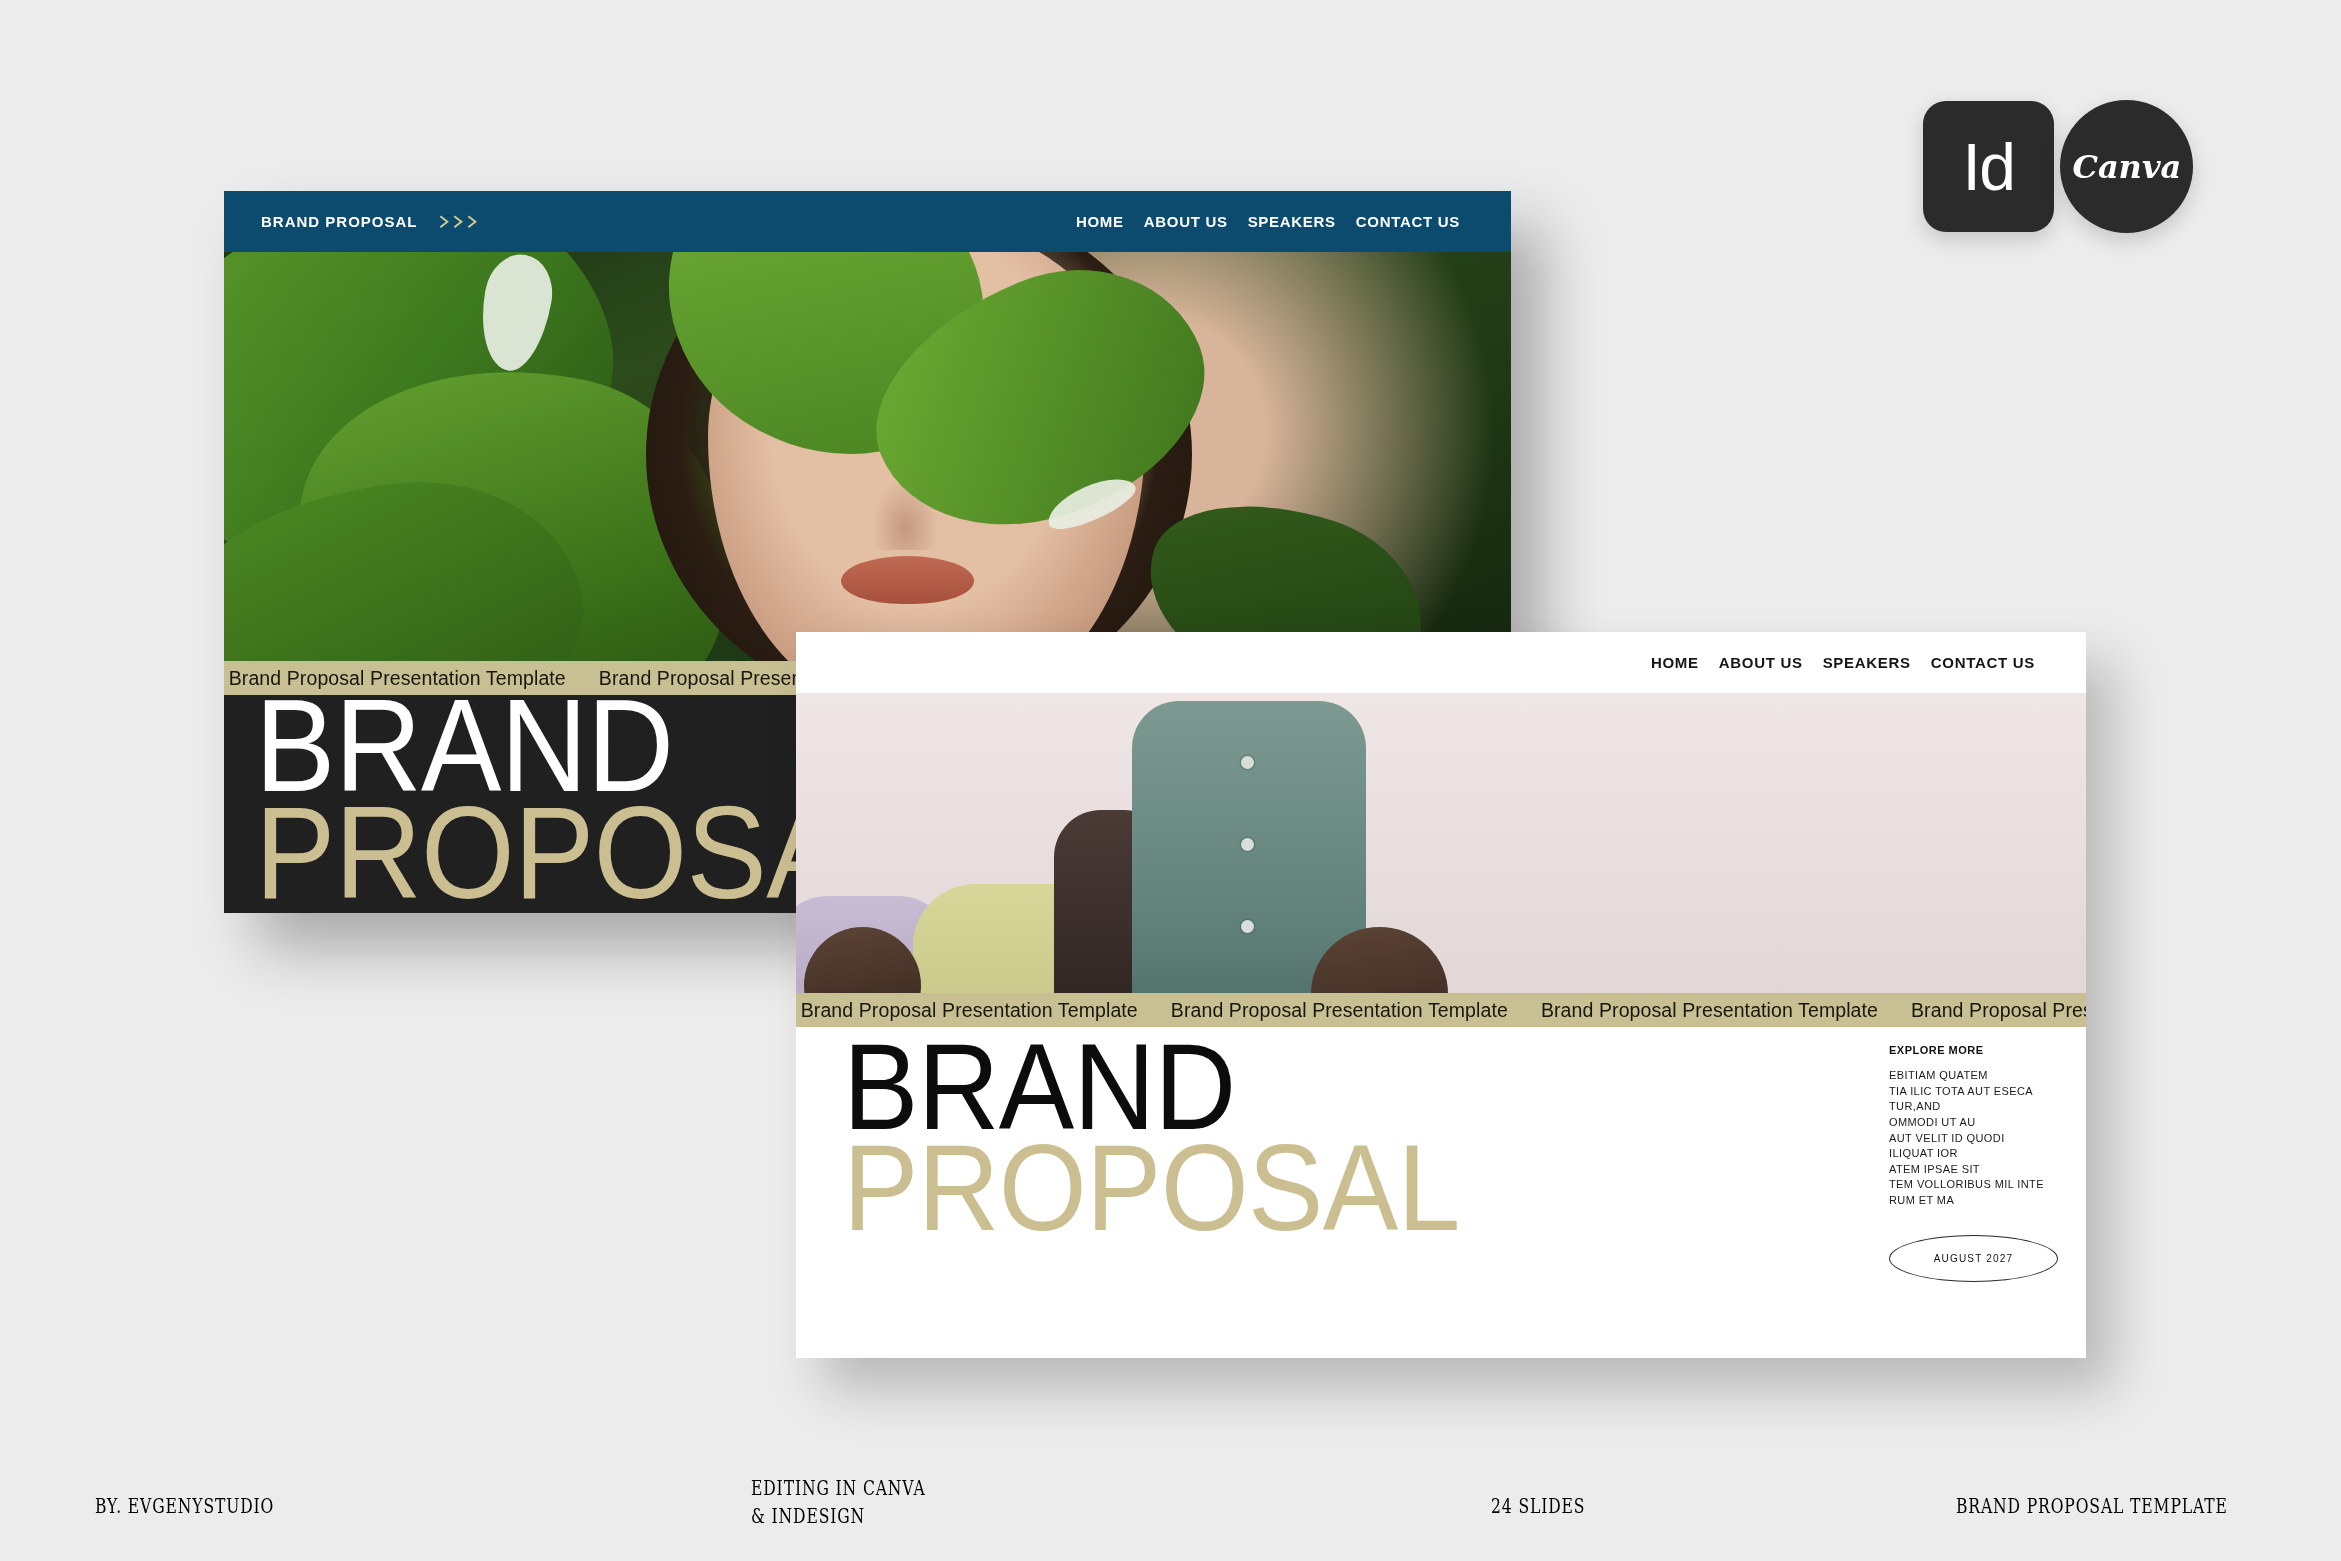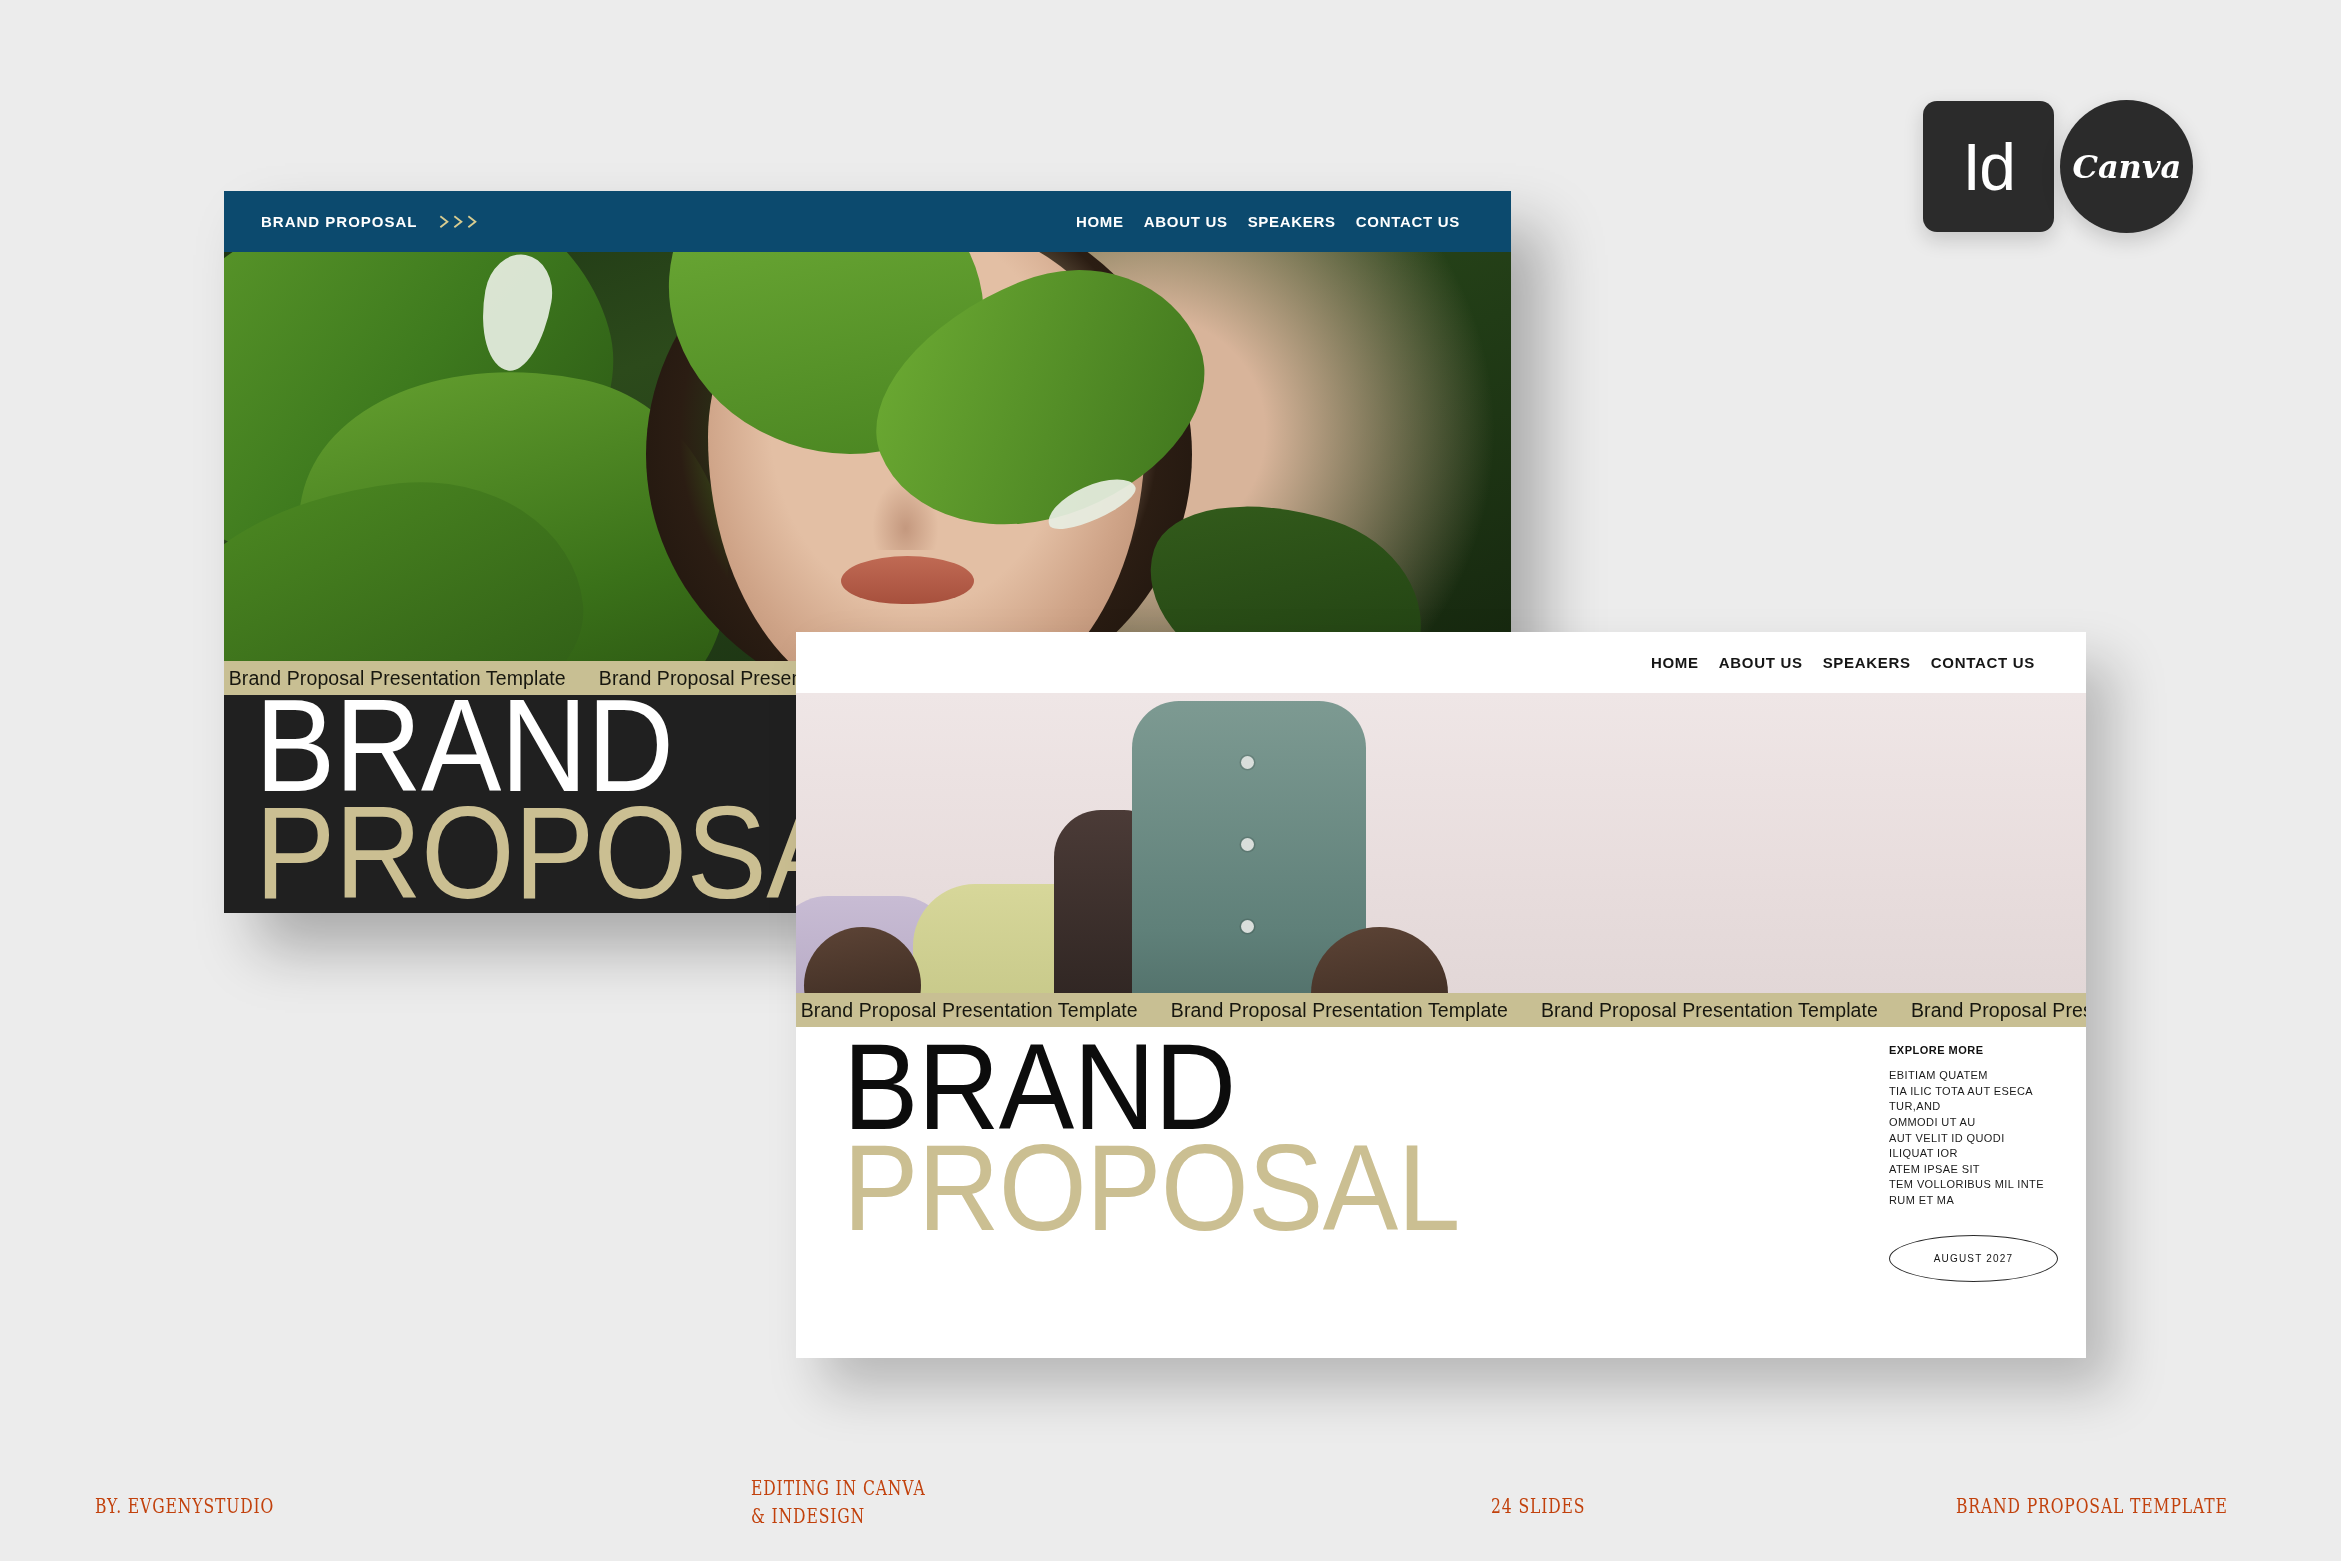--- a/index.html
+++ b/index.html
@@ -9,21 +9,21 @@
     background: #ececec;
     font-family: "Liberation Sans", sans-serif;
     overflow: hidden;
   }
 
   #stage { position: relative; width: 2342px; height: 1561px; background: #ececec; }
 
   
   .badges { position: absolute; top: 100px; left: 1923px; display: flex; align-items: center; gap: 11px; }
   .badge-id {
-    width: 131px; height: 131px; border-radius: 14px; background: #2b2b2b;
+    width: 131px; height: 131px; border-radius: 23px; background: #2b2b2b;
     display: flex; align-items: center; justify-content: center;
     box-shadow: 0 7.8px 20px rgba(0,0,0,.16);
   }
   .badge-id span { color: #fff; font-size: 66px; font-weight: 400; letter-spacing: -1.6px; line-height: 1; }
   .badge-canva {
     width: 133px; height: 133px; border-radius: 50%; background: #2b2b2b;
     display: flex; align-items: center; justify-content: center;
     box-shadow: 0 7.8px 20px rgba(0,0,0,.16); margin-left: -4.7px;
   }
   .badge-canva span {
@@ -155,21 +155,21 @@
   .explore-list li { font-size: 11px; letter-spacing: 0.4px; line-height: 1.42; }
   #slide-dark .explore-list li { color: #efefef; }
   #slide-light .explore-list li { color: #1a1a1a; }
 
   .pill { margin-top: 26.5px; display: inline-flex; align-items: center; justify-content: center;
           width: 169px; height: 47px; border-radius: 50%; font-size: 10px; letter-spacing: 1.2px; }
   #slide-light .pill { border: 1.6px solid #2a2a2a; color: #141414; }
 
   
   .footer { position: absolute; left: 0; top: 1466px; width: 2342px; height: 70px;
-            font-family: "DejaVu Serif", serif; color: #c2410c; }
+            font-family: "DejaVu Serif", serif; color: #000000; }
   .f-item { position: absolute; font-size: 20px; letter-spacing: 1.1px;
             transform: scaleX(.78); transform-origin: left center; white-space: nowrap; }
   .f-author { left: 95px; top: 28px; }
   .f-editing { left: 751px; top: 7.8px; line-height: 1.42; }
   .f-slides { left: 1491px; top: 28px; }
   .f-template { left: 1956px; top: 28px; }
 </style>
 </head>
 <body>
 

